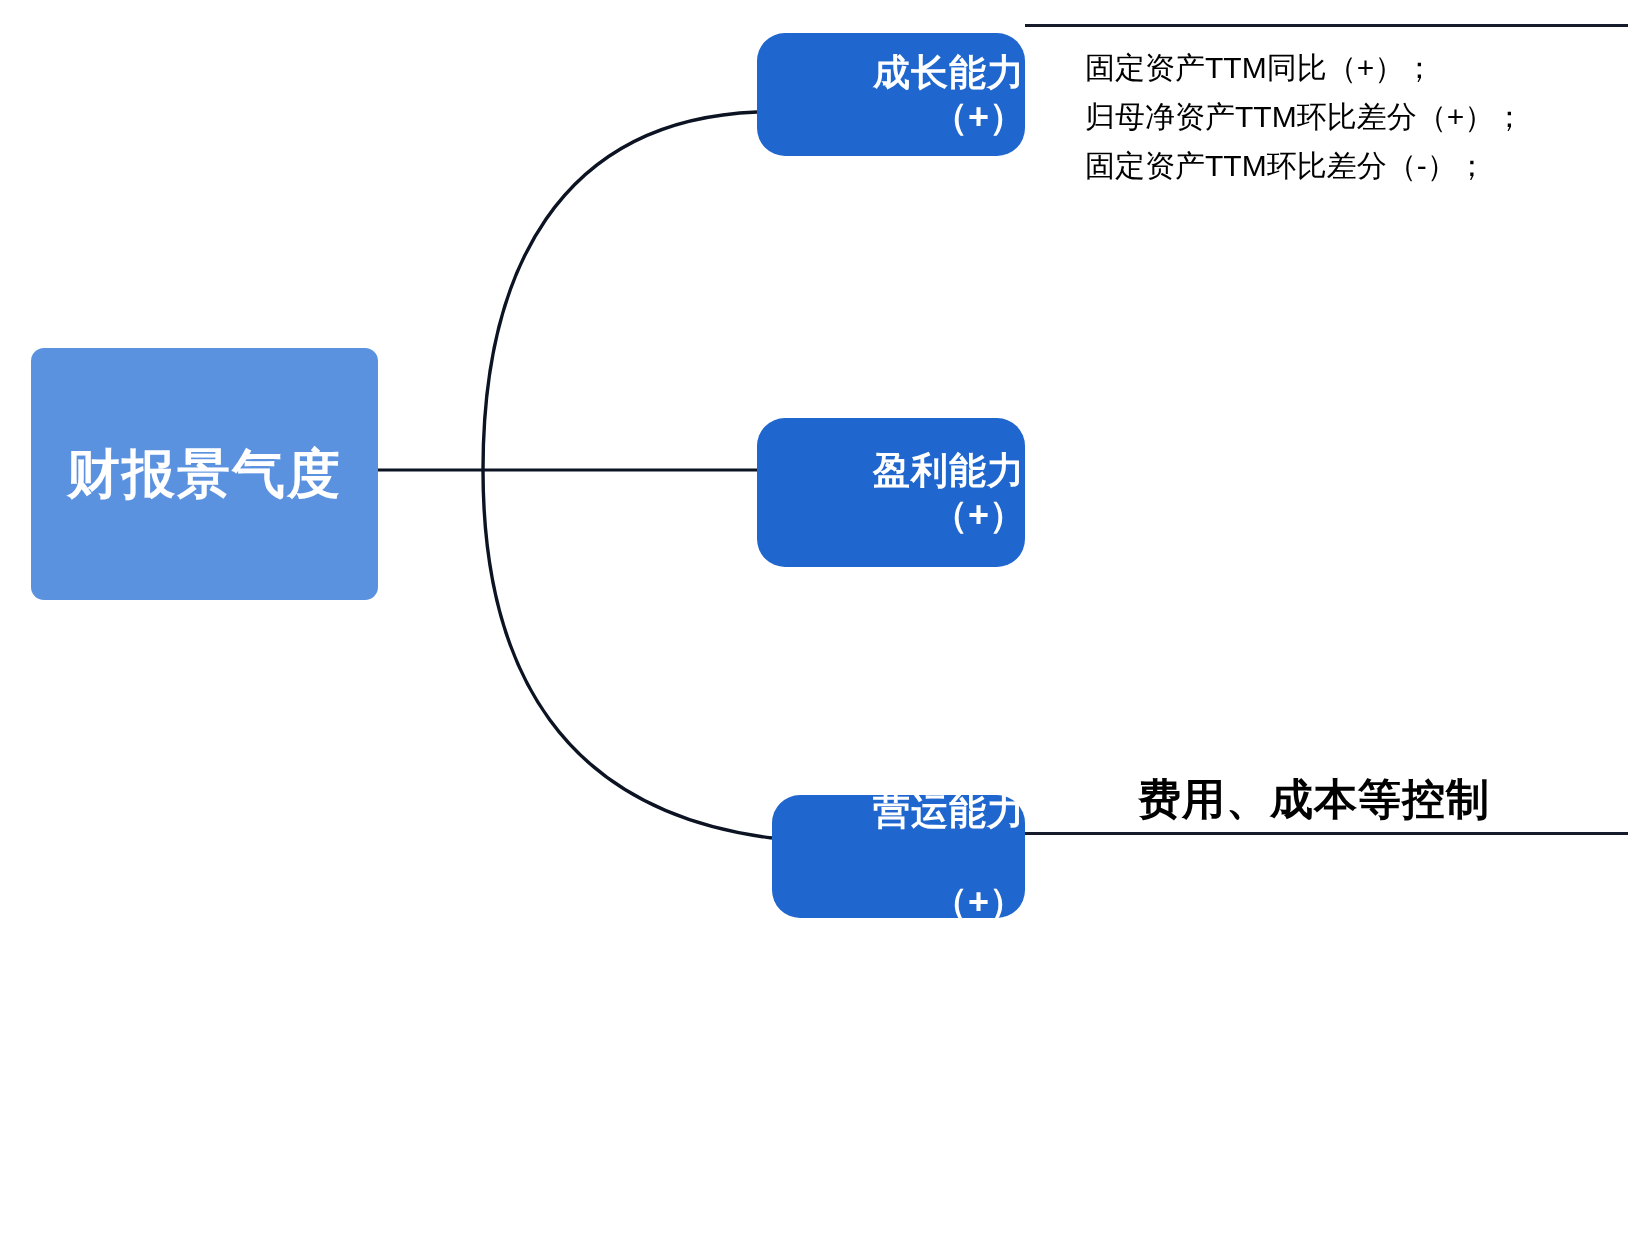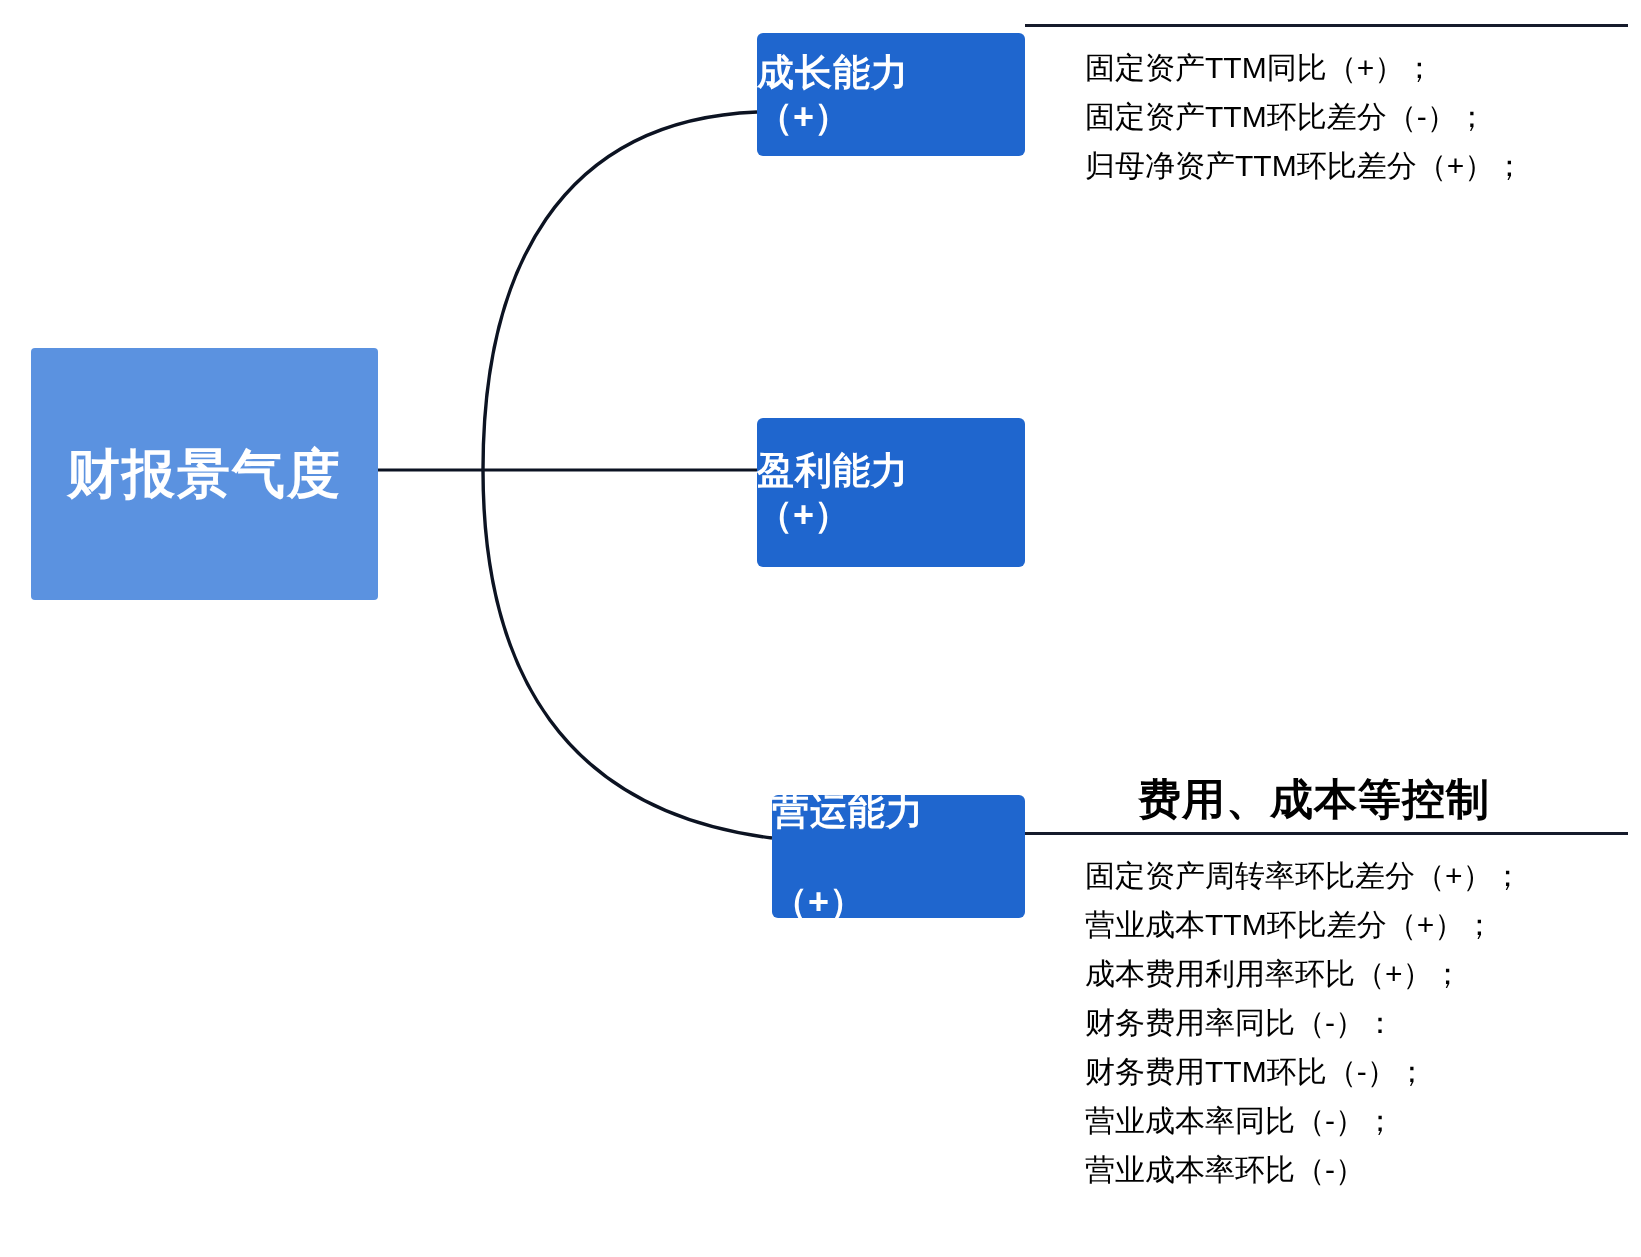--- a/index.html
+++ b/index.html
@@ -30,44 +30,44 @@
   }
 
   
   .root-node {
     position: absolute;
     left: 31px;
     top: 348px;
     width: 347px;
     height: 252px;
     background: #5B92E0;
-    border-radius: 4px;
+    border-radius: 13px;
     display: flex;
     align-items: center;
     justify-content: center;
     box-sizing: border-box;
   }
   .root-label {
     color: #ffffff;
     font-size: 53px;
     font-weight: bold;
     line-height: 1.30;
     letter-spacing: 2px;
     text-align: center;
     padding: 0 28px;
   }
 
   
   .branch-node {
     position: absolute;
     background: #1F66CE;
-    border-radius: 6px;
+    border-radius: 28px;
     display: flex;
     flex-direction: column;
-    align-items: flex-start;
+    align-items: flex-end;
     justify-content: center;
     box-sizing: border-box;
   }
   .branch-node.n1 { left: 757px; top: 33px;  width: 268px; height: 123px; }
   .branch-node.n2 { left: 757px; top: 418px; width: 268px; height: 149px; }
   .branch-node.n3 { left: 772px; top: 795px; width: 253px; height: 123px; gap: 46px; }
 
   .branch-label {
     color: #ffffff;
     font-size: 37px;
@@ -151,33 +151,24 @@
 
   <div class="branch-node n3">
     <div class="branch-label">营运能力</div>
     <div class="branch-sign">（+）</div>
   </div>
 
   <div class="section s1">
     <div class="section-rule"></div>
     <div class="section-items">
       <div class="section-item">固定资产TTM同比（+）；</div>
+      <div class="section-item">归母净资产TTM环比差分（+）；</div>
       <div class="section-item">固定资产TTM环比差分（-）；</div>
-      <div class="section-item">归母净资产TTM环比差分（+）；</div>
     </div>
   </div>
 
 
   <div class="section s3">
     <div class="section-heading">费用、成本等控制</div>
     <div class="section-rule"></div>
-    <div class="section-items">
-      <div class="section-item">固定资产周转率环比差分（+）；</div>
-      <div class="section-item">营业成本TTM环比差分（+）；</div>
-      <div class="section-item">成本费用利用率环比（+）；</div>
-      <div class="section-item">财务费用率同比（-）：</div>
-      <div class="section-item">财务费用TTM环比（-）；</div>
-      <div class="section-item">营业成本率同比（-）；</div>
-      <div class="section-item">营业成本率环比（-）</div>
-    </div>
   </div>
 
 </div>
 
 </body></html>

